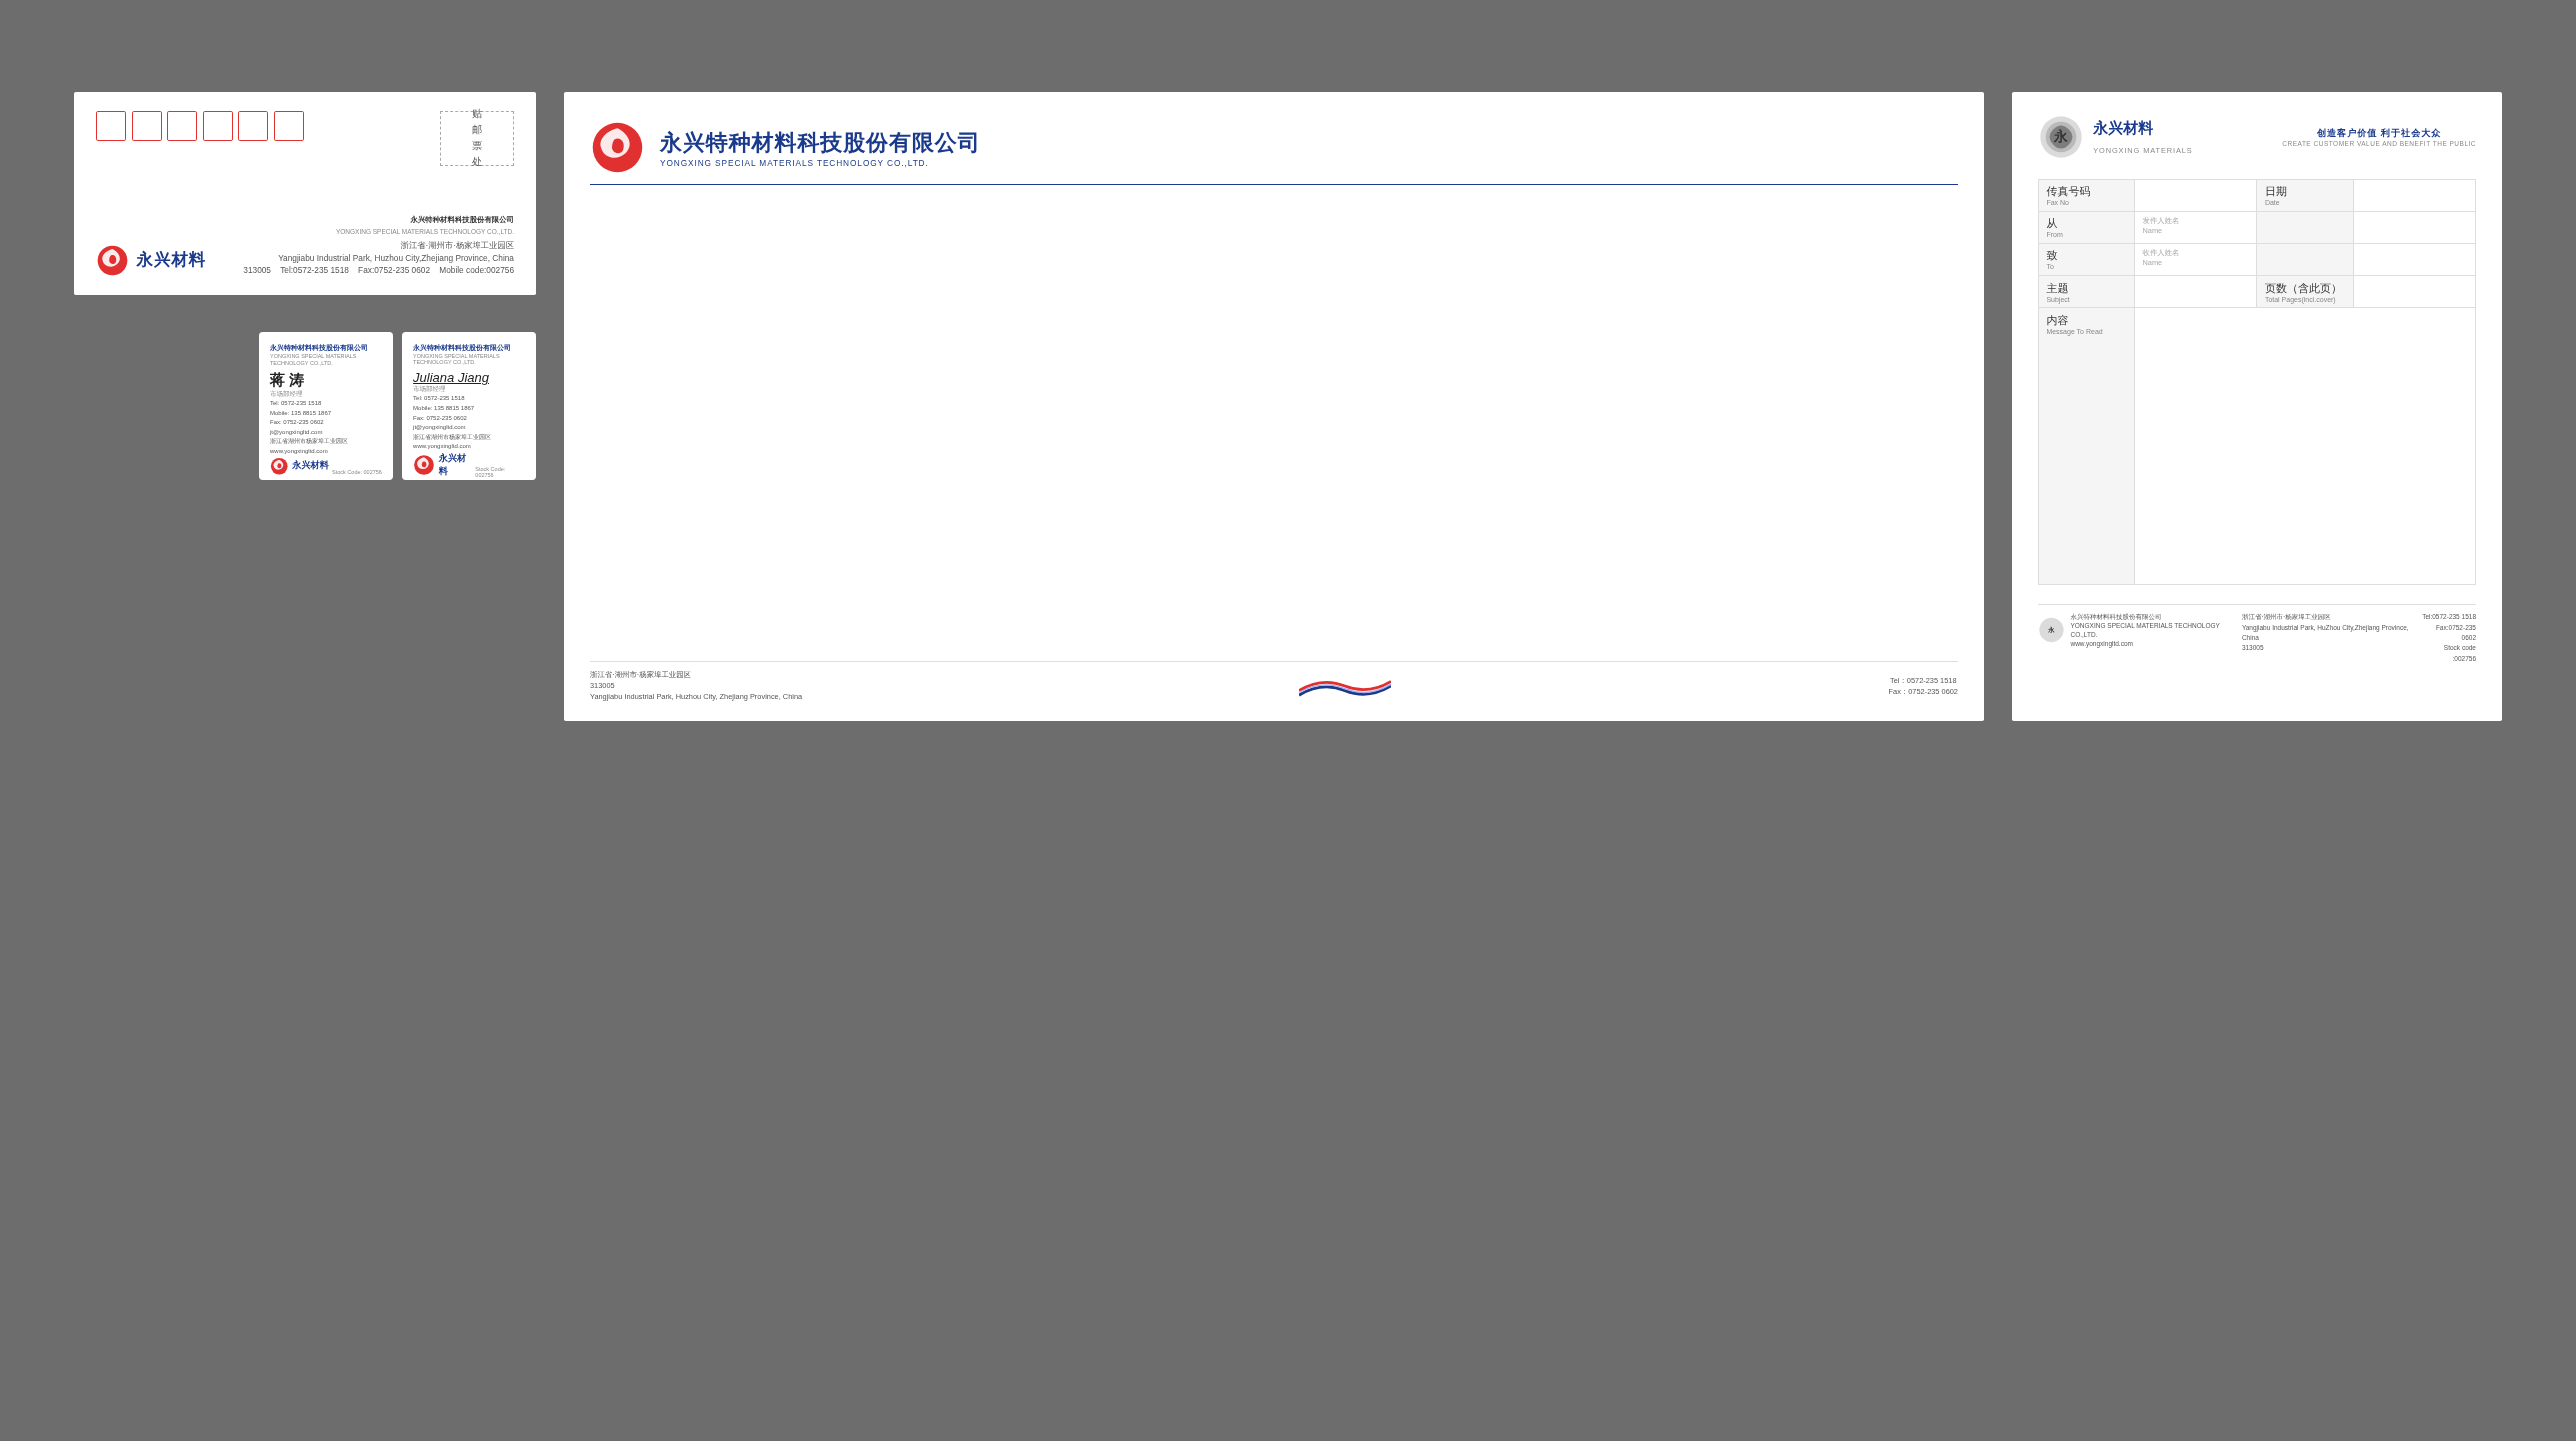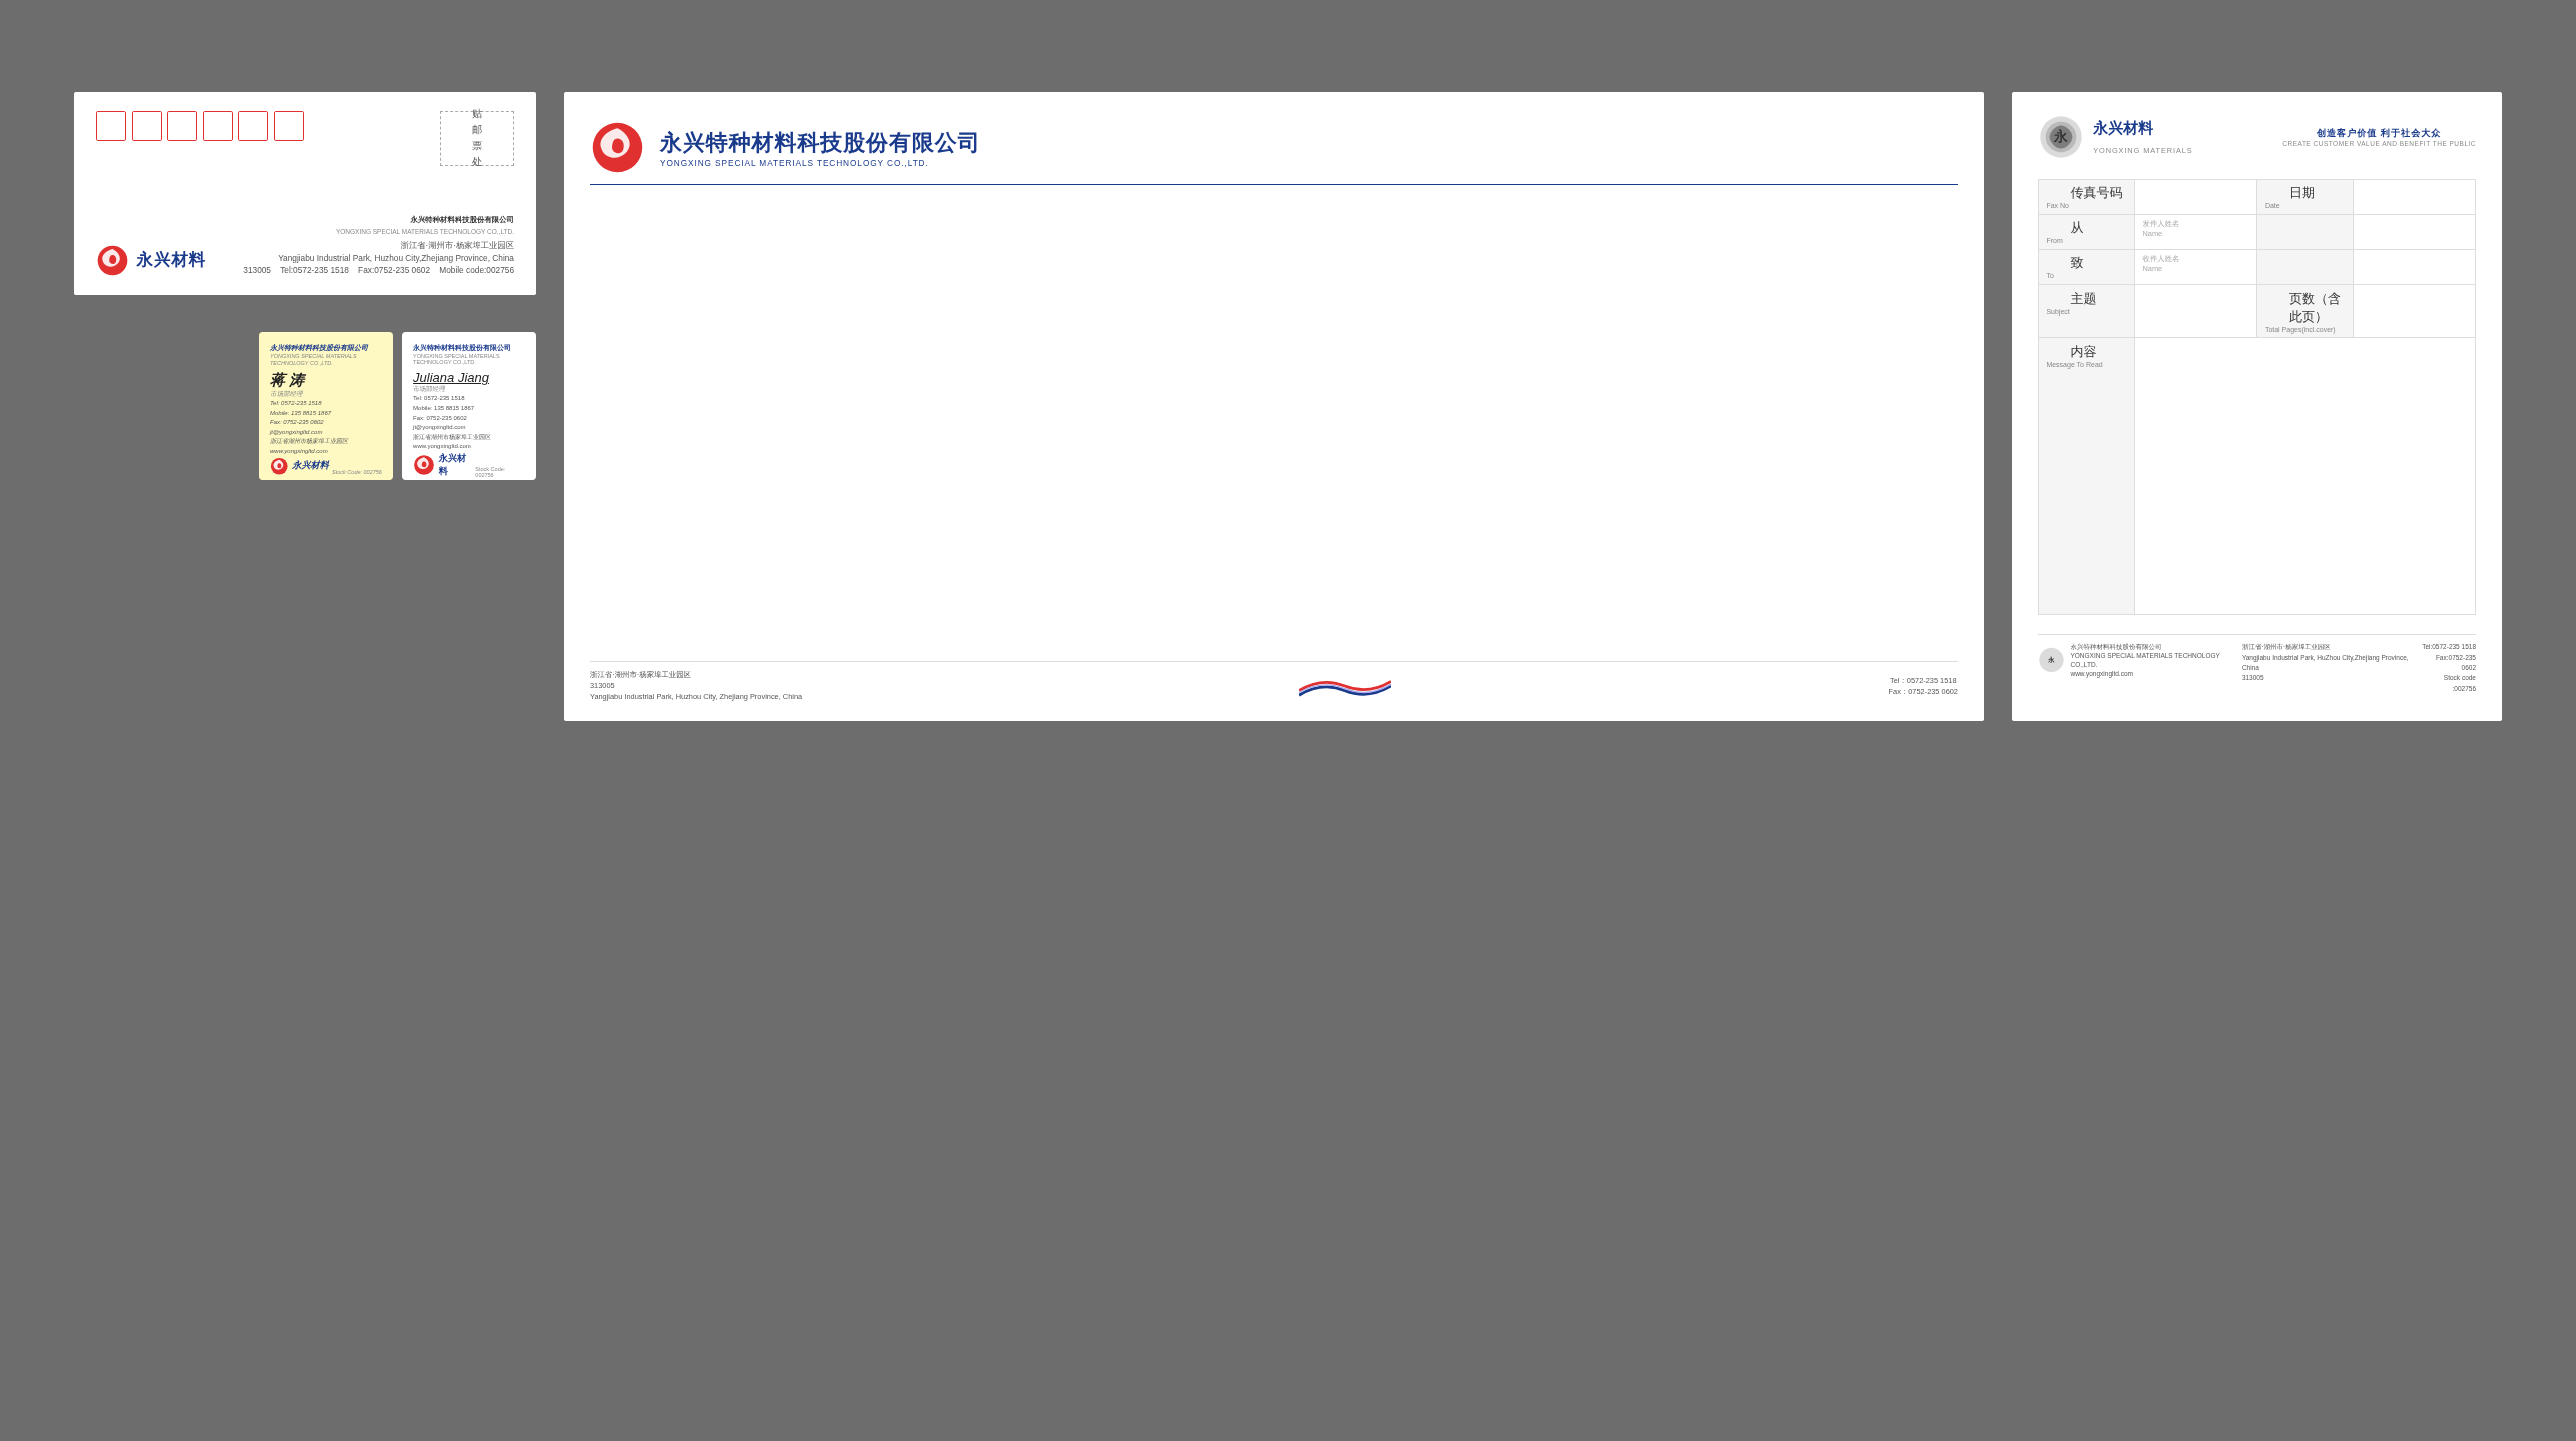--- a/index.html
+++ b/index.html
@@ -125,22 +125,21 @@
       border-radius: 3.7px;
       overflow: hidden;
       position: relative;
       padding: 11px;
       display: flex;
       flex-direction: column;
       justify-content: space-between;
     }
 
     .bc-back {
-      background: #fef9c3;
-      font-style: italic;
+      background: #ffffff;
     }
 
     .bc-front {
       background: white;
     }
 
     .bc-bottom {
       display: flex;
       justify-content: space-between;
       align-items: flex-end;
@@ -283,24 +282,23 @@
     }
 
     .fax-label {
       background: #f5f5f5;
       color: #555;
       width: 22%;
       font-size: 7.9px;
     }
 
     .fax-label-cn {
-      font-size: 13px;
+      font-size: 11px;
       color: #333;
       display: block;
-      margin-left: 24px;
     }
 
     .fax-label-en {
       font-size: 7px;
       color: #888;
       display: block;
     }
 
     .fax-value {
       color: #888;

